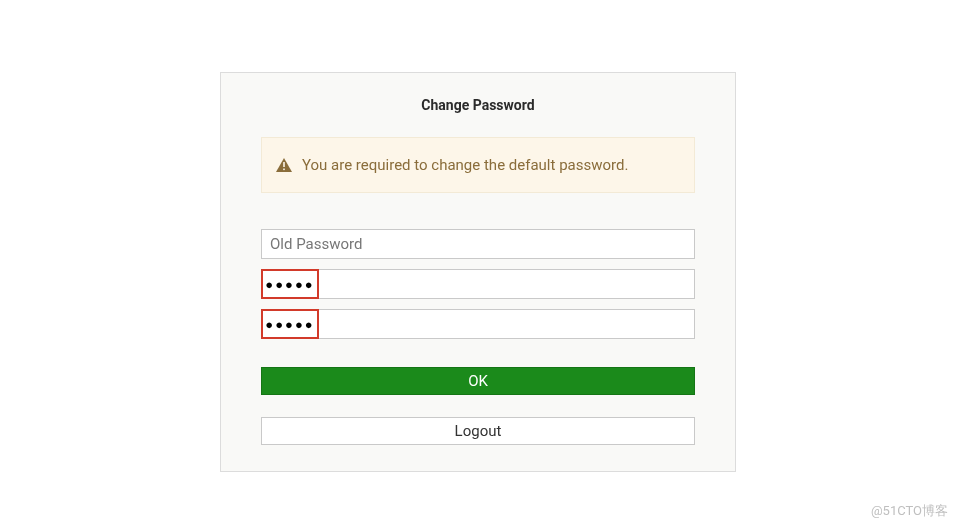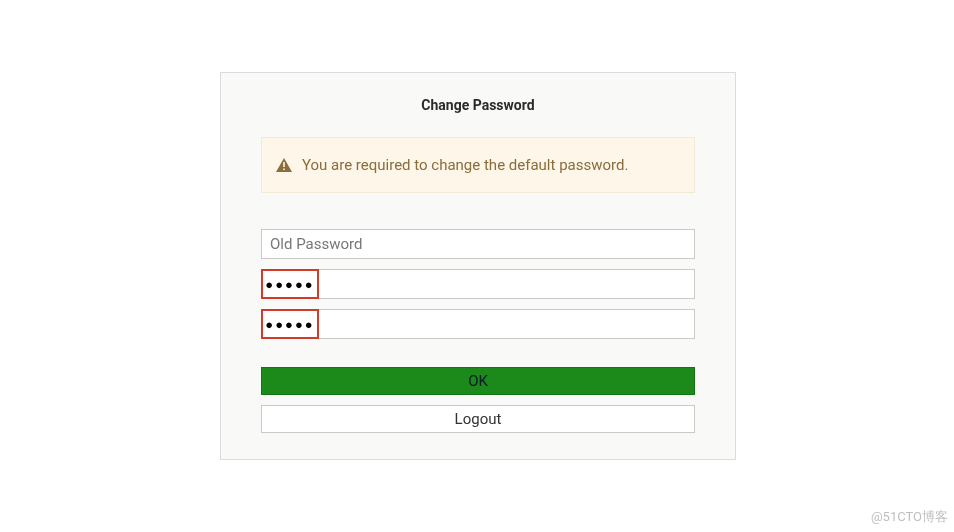--- a/index.html
+++ b/index.html
@@ -102,32 +102,32 @@
       line-height: 26px;
       text-align: center;
       font-size: 15px;
       cursor: pointer;
       border: 1px solid transparent;
       font-family: inherit;
     }
     .btn-ok {
       background: #1b8a1b;
       border-color: #157515;
-      color: #0f172a;
+      color: #ffffff;
     }
     .btn-logout {
       background: #ffffff;
       border-color: #c9c9c9;
       color: #333333;
-      margin-top: 10px;
+      margin-top: 22px;
     }
     .watermark {
       position: absolute;
       right: 6px;
-      bottom: 6px;
+      bottom: 12px;
       color: #bfbfbf;
       font-size: 13px;
     }
   </style>
 </head>
 <body>
 
 <div class="panel">
   <div class="panel-title">Change Password</div>
 

